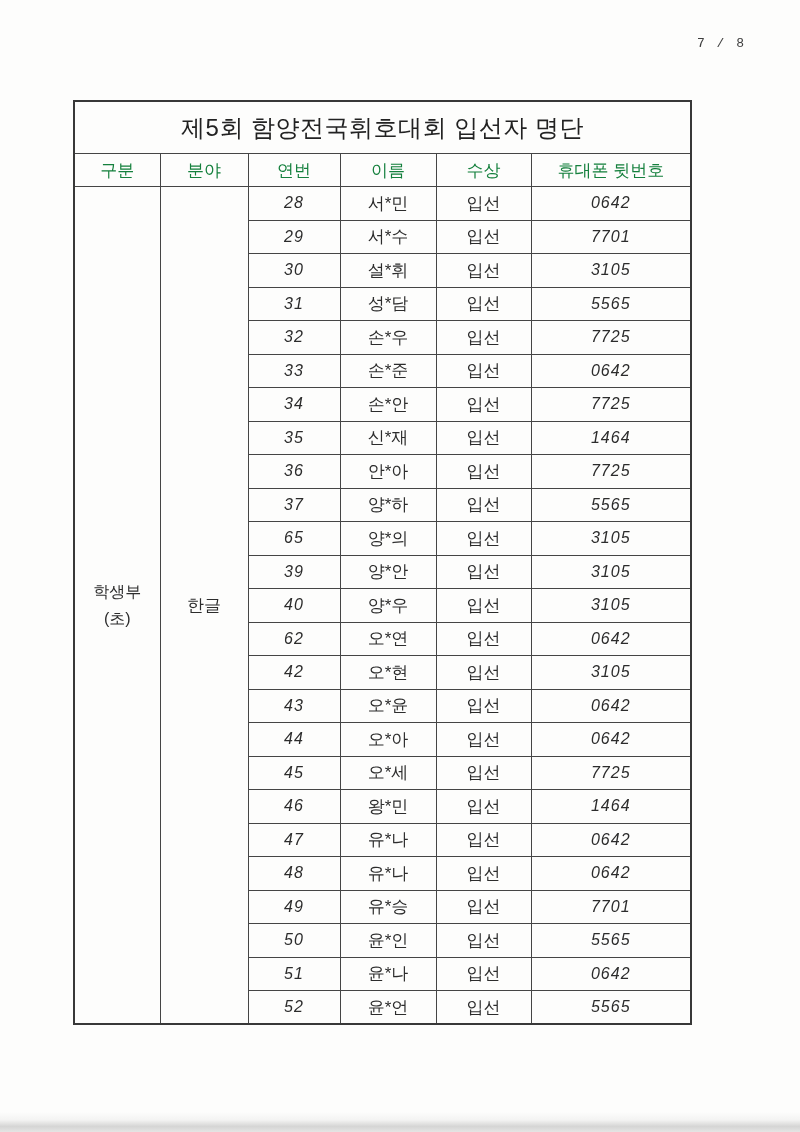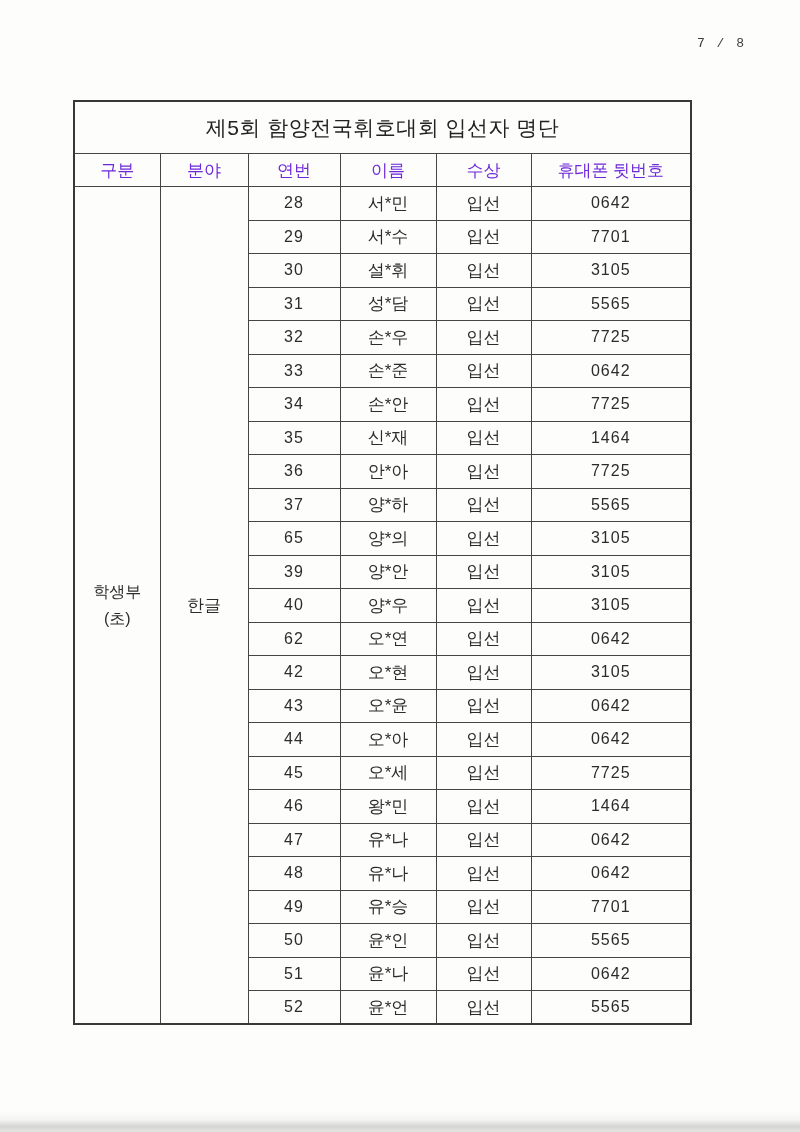--- a/index.html
+++ b/index.html
@@ -35,39 +35,40 @@
   }
   .doc-table td, .doc-table th {
     border: 1px solid #454545;
     text-align: center;
     vertical-align: middle;
     padding: 0;
     overflow: hidden;
   }
   .title-row td {
     height: 51px;
-    font-size: 21px;
+    font-size: 24px;
     letter-spacing: 0.5px;
     color: #222222;
     margin-left: 48px;
   }
   .header-row th {
     height: 32px;
     font-size: 17px;
     font-weight: normal;
-    color: #6d28d9;
+    color: #15803d;
   }
   .data-row {
     height: 33.5px;
     font-size: 17px;
   }
   .data-row .no-cell,
   .data-row .phone-cell {
     font-size: 16px;
     letter-spacing: 1px;
+    font-style: italic;
   }
   .group-cell {
     white-space: pre-line;
     font-size: 16px;
     line-height: 1.7;
   }
   .field-cell {
     font-size: 17px;
     margin-top: 47px;
   }

